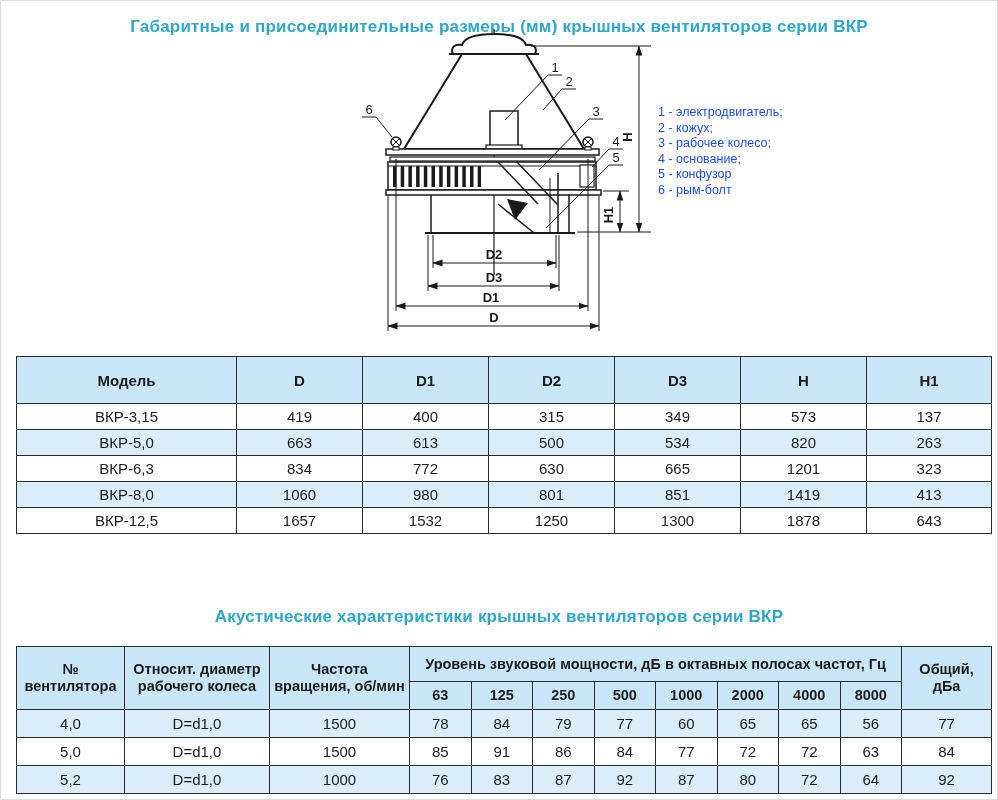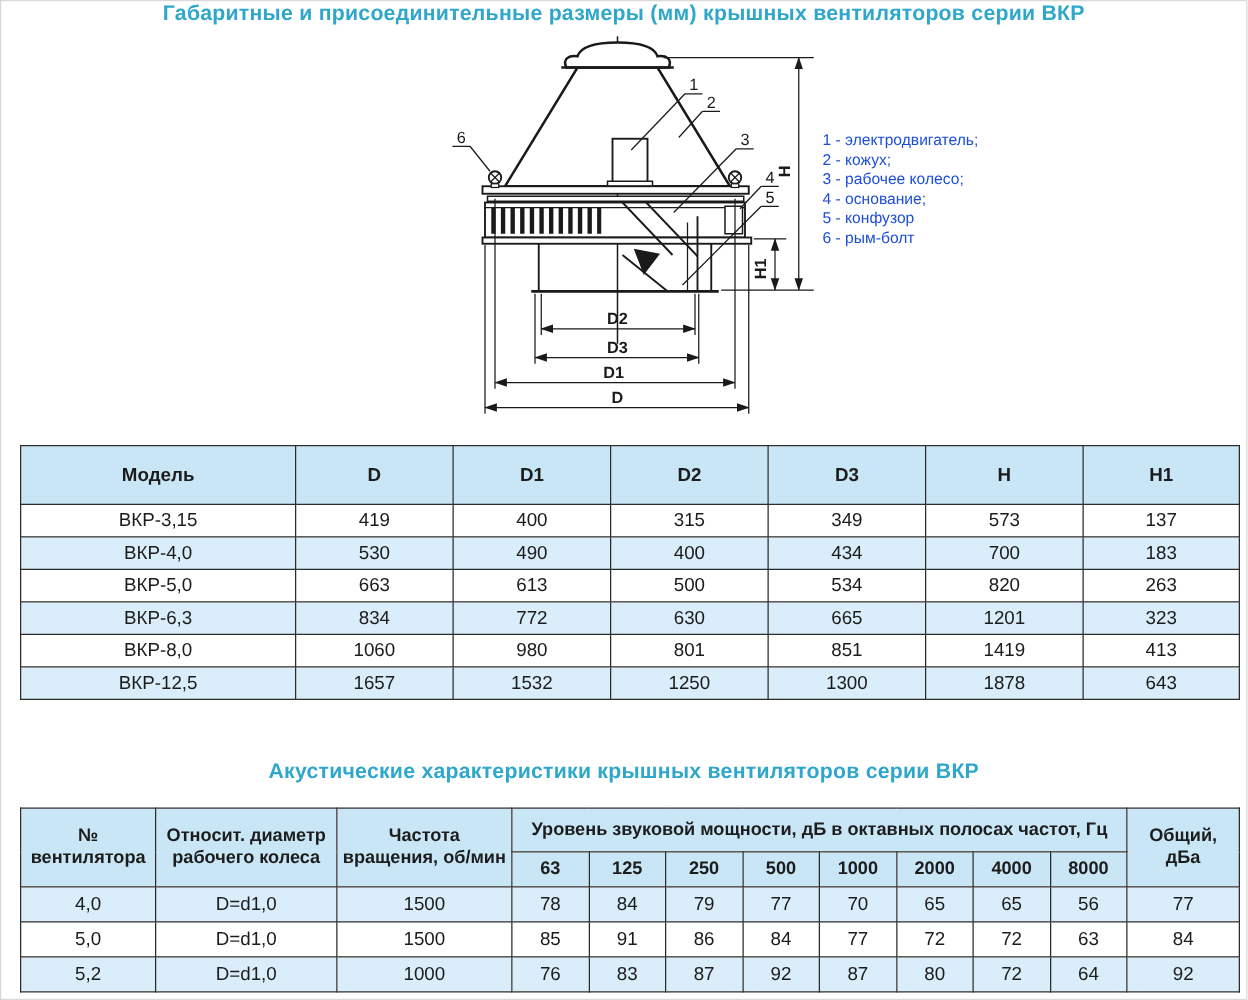--- a/index.html
+++ b/index.html
@@ -1,21 +1,21 @@
 <!DOCTYPE html>
 <html><head>
 <meta charset="utf-8">
 <style>
   html,body{margin:0;padding:0;background:#fff;}
   body{width:998px;height:800px;overflow:hidden;position:relative;
        font-family:"Liberation Sans","DejaVu Sans",sans-serif;color:#1c1c1c;}
   .page{position:absolute;inset:0;border:1px solid #d9d9d9;background:#fff;}
   .title{position:absolute;left:0;width:100%;text-align:center;
          font-weight:bold;font-size:17px;color:#2fa7cb;letter-spacing:.2px;}
-  #title1{top:0;text-align:center;}
+  #title1{top:16px;text-align:center;}
   #title2{top:606px;}
   .legend{position:absolute;left:657px;top:104px;font-size:12.5px;line-height:15.5px;color:#1d4ed8;}
   .diagram-wrap{position:absolute;left:330px;top:22px;width:340px;height:335px;}
   svg text{font-family:"Liberation Sans","DejaVu Sans",sans-serif;}
   .dimtxt{font-size:13px;font-weight:bold;fill:#1a1a1a;}
   .callout{font-size:13px;fill:#1a1a1a;}
   table{border-collapse:collapse;table-layout:fixed;position:absolute;
         border:1px solid #a16207;background:#fff;}
   td,th{border:1px solid #2b2b2b;text-align:center;vertical-align:middle;
         padding:0 2px;overflow:hidden;}
@@ -181,29 +181,20 @@
         <tr>
           <td>ВКР-3,15</td>
           <td>419</td>
           <td>400</td>
           <td>315</td>
           <td>349</td>
           <td>573</td>
           <td>137</td>
         </tr>
         <tr>
-          <td>ВКР-4,0</td>
-          <td>530</td>
-          <td>490</td>
-          <td>400</td>
-          <td>434</td>
-          <td>700</td>
-          <td>183</td>
-        </tr>
-        <tr>
           <td>ВКР-5,0</td>
           <td>663</td>
           <td>613</td>
           <td>500</td>
           <td>534</td>
           <td>820</td>
           <td>263</td>
         </tr>
         <tr>
           <td>ВКР-6,3</td>
@@ -273,21 +264,21 @@
     </thead>
     <tbody>
         <tr>
           <td>4,0</td>
           <td>D=d1,0</td>
           <td>1500</td>
           <td>78</td>
           <td>84</td>
           <td>79</td>
           <td>77</td>
-          <td>70</td>
+          <td>60</td>
           <td>65</td>
           <td>65</td>
           <td>56</td>
           <td>77</td>
         </tr>
         <tr>
           <td>5,0</td>
           <td>D=d1,0</td>
           <td>1500</td>
           <td>85</td>

